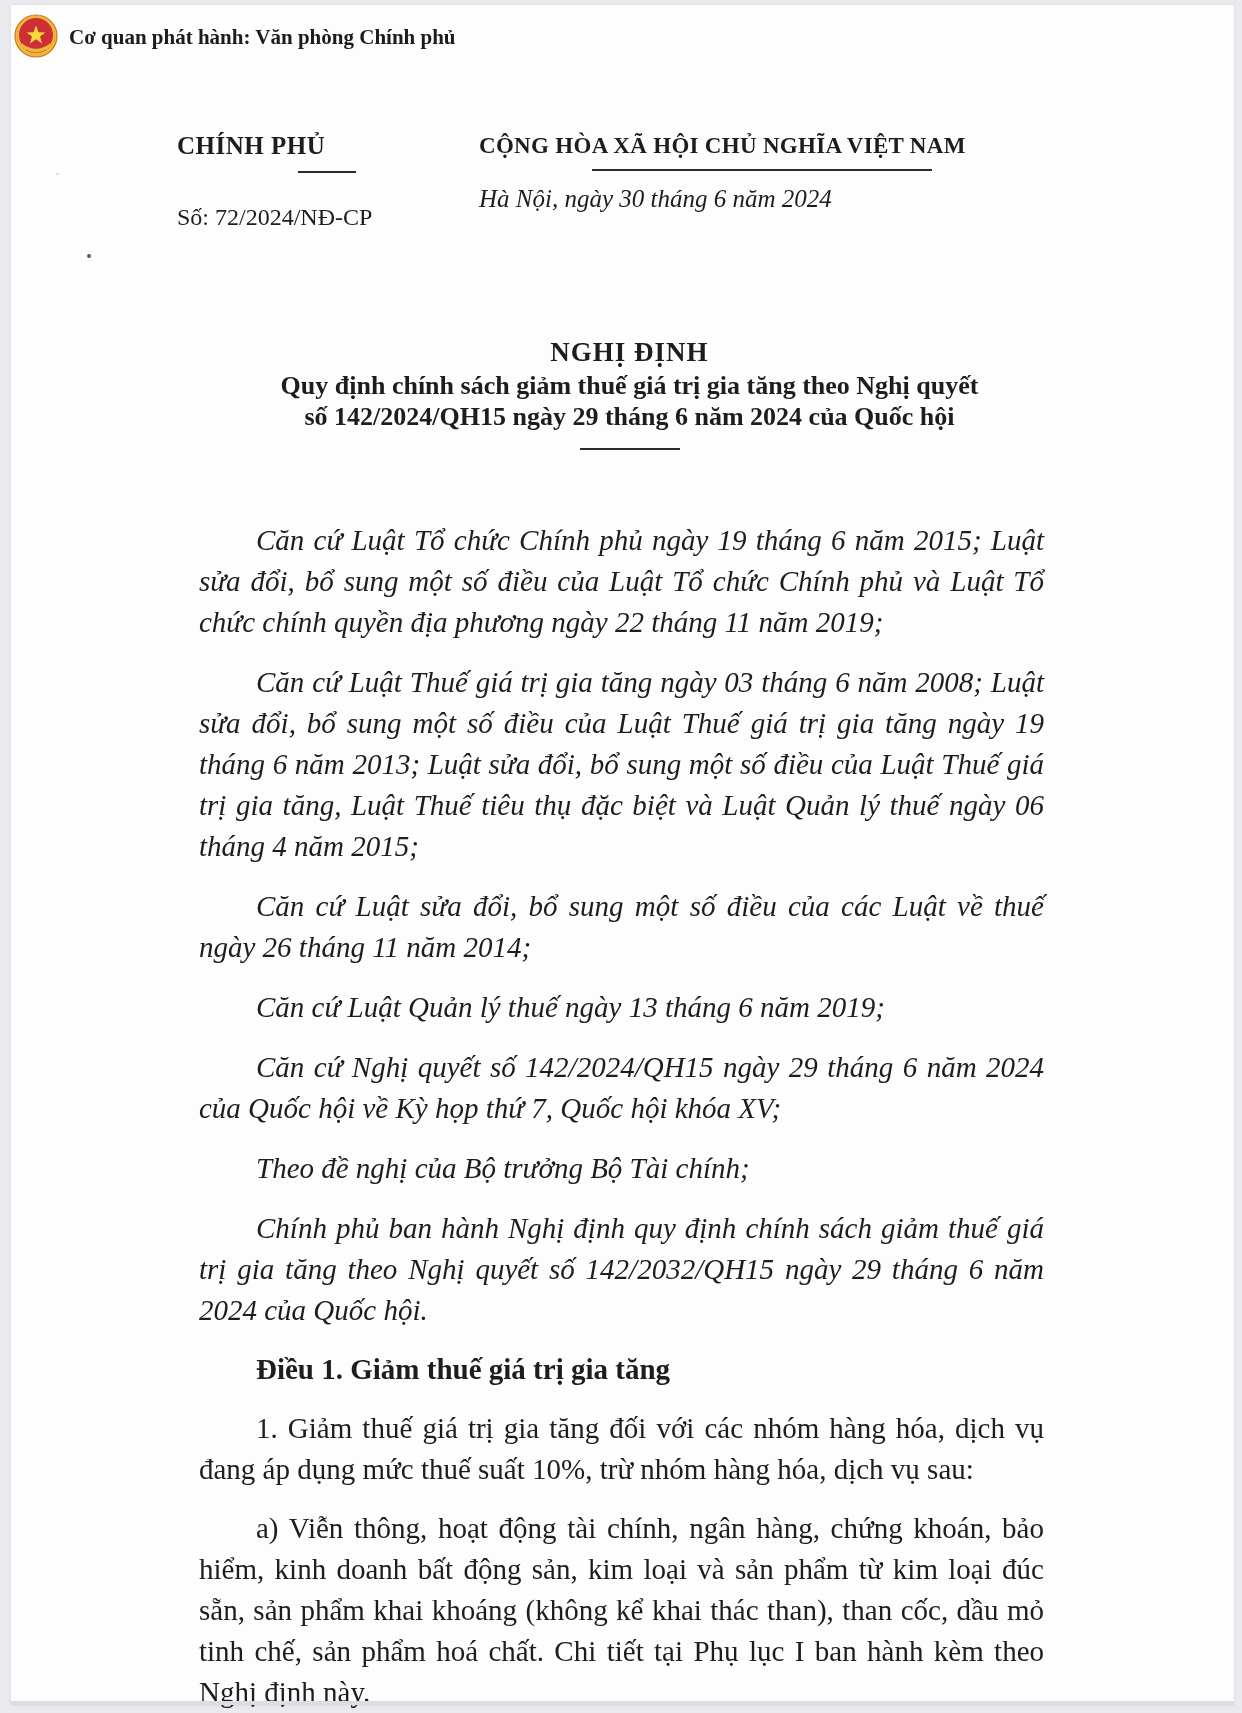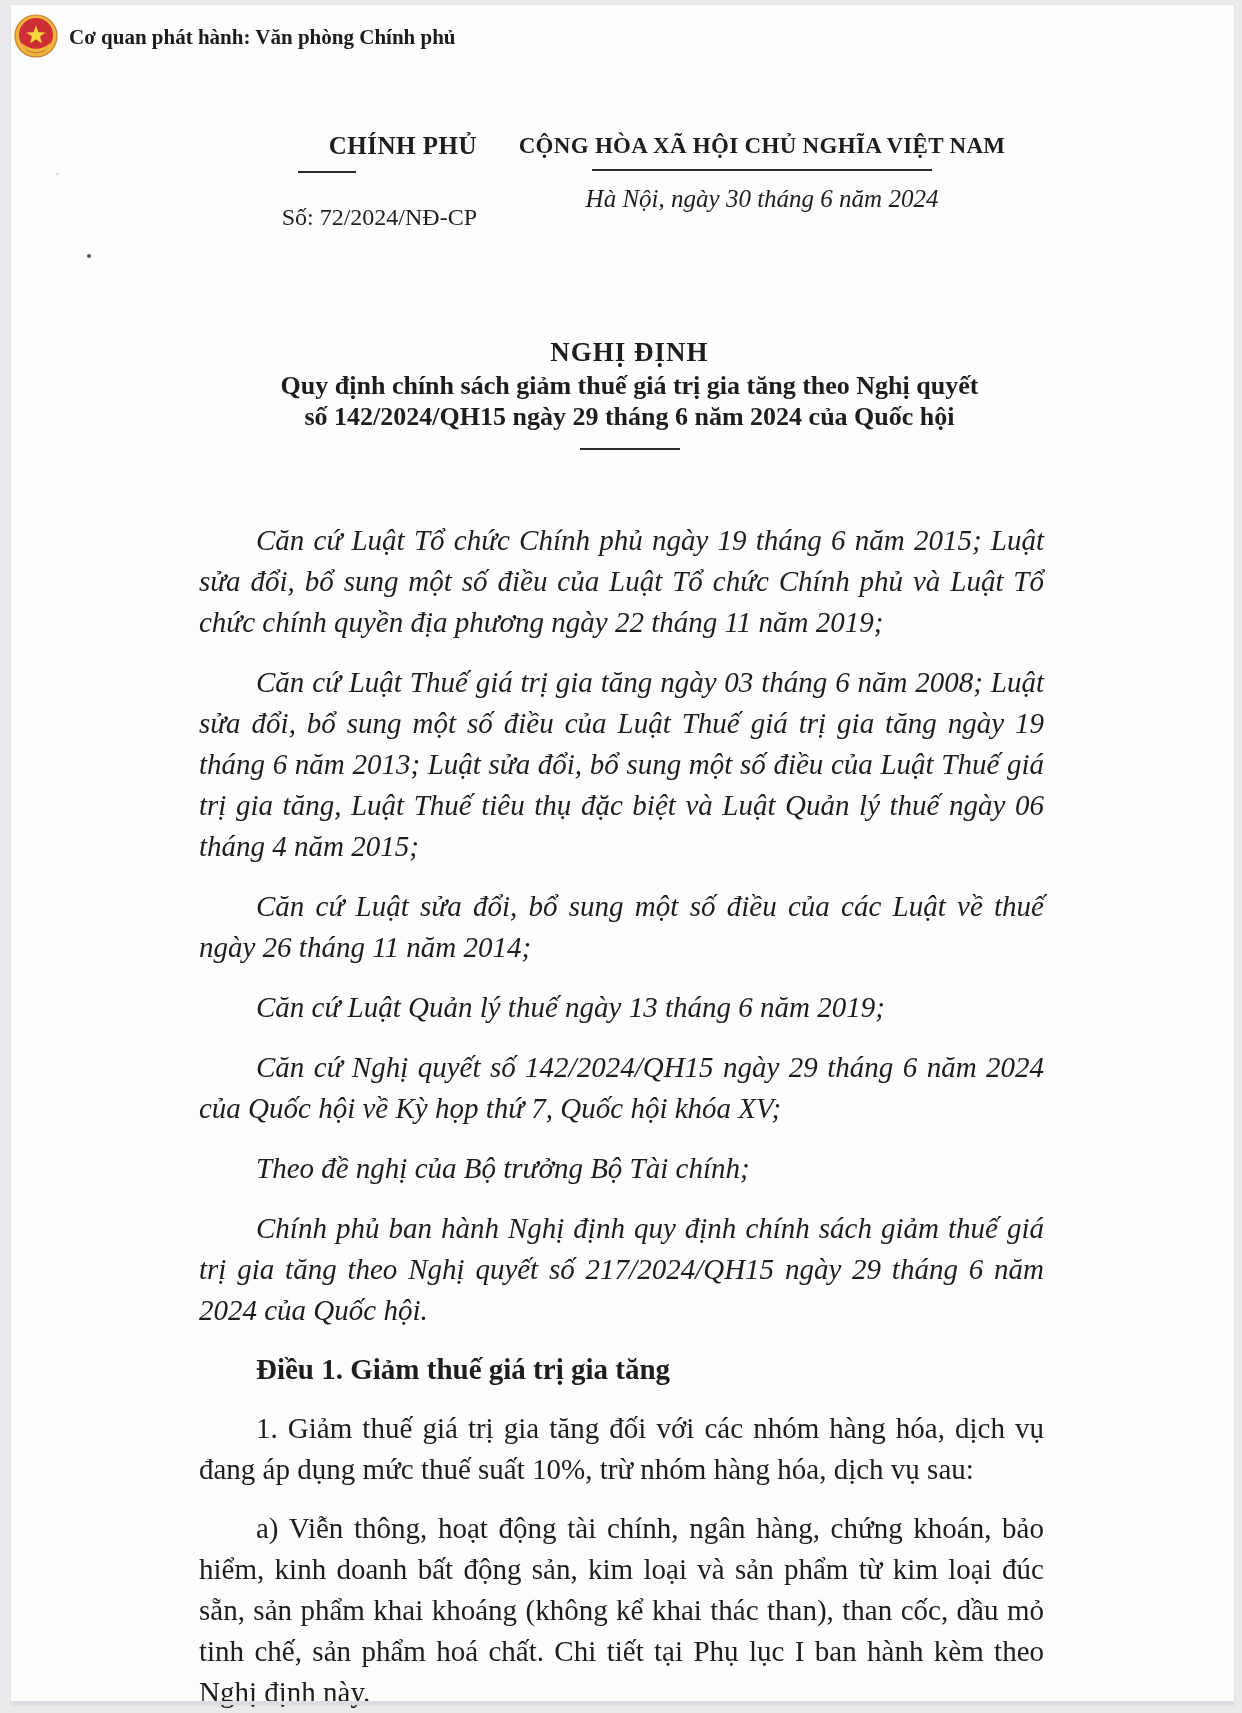--- a/index.html
+++ b/index.html
@@ -13,25 +13,25 @@
     position:absolute;left:11px;top:5px;width:1223px;height:1700px;
     background:#fdfdfe;
     box-shadow:0 0 3px rgba(0,0,0,0.08);
   }
   
   .banner{display:flex;align-items:center;padding:7px 0 0 3px;height:50px;font-weight:bold;}
   .banner .emblem{flex:0 0 auto;width:44px;height:46px;}
   .banner-label{margin-left:11px;font-size:21px;color:#1c1c1c;}
   
   .letterhead{display:flex;margin-top:70px;}
-  .lh-left{width:300px;margin-left:166px;text-align:right;}
+  .lh-left{width:300px;margin-left:166px;text-align:left;}
   .issuer{font-weight:bold;font-size:25px;letter-spacing:0.5px;line-height:27px;}
   .issuer-rule{width:58px;height:2px;background:#2b2b2b;margin:12px auto 0;}
   .doc-number{font-size:24px;margin-top:30px;line-height:28px;}
-  .lh-right{width:566px;margin-left:2px;text-align:center;}
+  .lh-right{width:566px;margin-left:2px;text-align:left;}
   .motto1{font-weight:bold;font-size:23px;line-height:27px;letter-spacing:0.3px;}
   .motto2{font-weight:bold;font-size:25px;line-height:29px;margin-top:5px;}
   .motto-rule{width:340px;height:2px;background:#2b2b2b;margin:10px auto 0;}
   .place-date{font-style:italic;font-size:25px;margin-top:13px;line-height:29px;}
   
   .title-block{width:845px;margin:106px 0 0 188px;position:relative;left:8px;text-align:center;}
   .doc-type{font-weight:bold;font-size:27px;line-height:31px;letter-spacing:1px;}
   .subtitle{font-weight:bold;font-size:26px;line-height:31px;}
   .subtitle.first{margin-top:2px;}
   .title-rule{width:100px;height:2px;background:#2b2b2b;margin:16px auto 0;}
@@ -87,21 +87,21 @@
   </div>
 
   <div class="content">
     <div class="preamble">
       <p>Căn cứ Luật Tổ chức Chính phủ ngày 19 tháng 6 năm 2015; Luật sửa đổi, bổ sung một số điều của Luật Tổ chức Chính phủ và Luật Tổ chức chính quyền địa phương ngày 22 tháng 11 năm 2019;</p>
       <p>Căn cứ Luật Thuế giá trị gia tăng ngày 03 tháng 6 năm 2008; Luật sửa đổi, bổ sung một số điều của Luật Thuế giá trị gia tăng ngày 19 tháng 6 năm 2013; Luật sửa đổi, bổ sung một số điều của Luật Thuế giá trị gia tăng, Luật Thuế tiêu thụ đặc biệt và Luật Quản lý thuế ngày 06 tháng 4 năm 2015;</p>
       <p>Căn cứ Luật sửa đổi, bổ sung một số điều của các Luật về thuế ngày 26 tháng 11 năm 2014;</p>
       <p>Căn cứ Luật Quản lý thuế ngày 13 tháng 6 năm 2019;</p>
       <p>Căn cứ Nghị quyết số 142/2024/QH15 ngày 29 tháng 6 năm 2024 của Quốc hội về Kỳ họp thứ 7, Quốc hội khóa XV;</p>
       <p>Theo đề nghị của Bộ trưởng Bộ Tài chính;</p>
-      <p>Chính phủ ban hành Nghị định quy định chính sách giảm thuế giá trị gia tăng theo Nghị quyết số 217/2024/QH15 ngày 29 tháng 6 năm 2024 của Quốc hội.</p>
+      <p>Chính phủ ban hành Nghị định quy định chính sách giảm thuế giá trị gia tăng theo Nghị quyết số 142/2032/QH15 ngày 29 tháng 6 năm 2024 của Quốc hội.</p>
     </div>
 
     <div class="article-body">
       <p class="article-heading">Điều 1. Giảm thuế giá trị gia tăng</p>
       <p>1. Giảm thuế giá trị gia tăng đối với các nhóm hàng hóa, dịch vụ đang áp dụng mức thuế suất 10%, trừ nhóm hàng hóa, dịch vụ sau:</p>
       <p>a) Viễn thông, hoạt động tài chính, ngân hàng, chứng khoán, bảo hiểm, kinh doanh bất động sản, kim loại và sản phẩm từ kim loại đúc sẵn, sản phẩm khai khoáng (không kể khai thác than), than cốc, dầu mỏ tinh chế, sản phẩm hoá chất. Chi tiết tại Phụ lục I ban hành kèm theo Nghị định này.</p>
     </div>
   </div>
 
   <div class="speck s1"></div>

